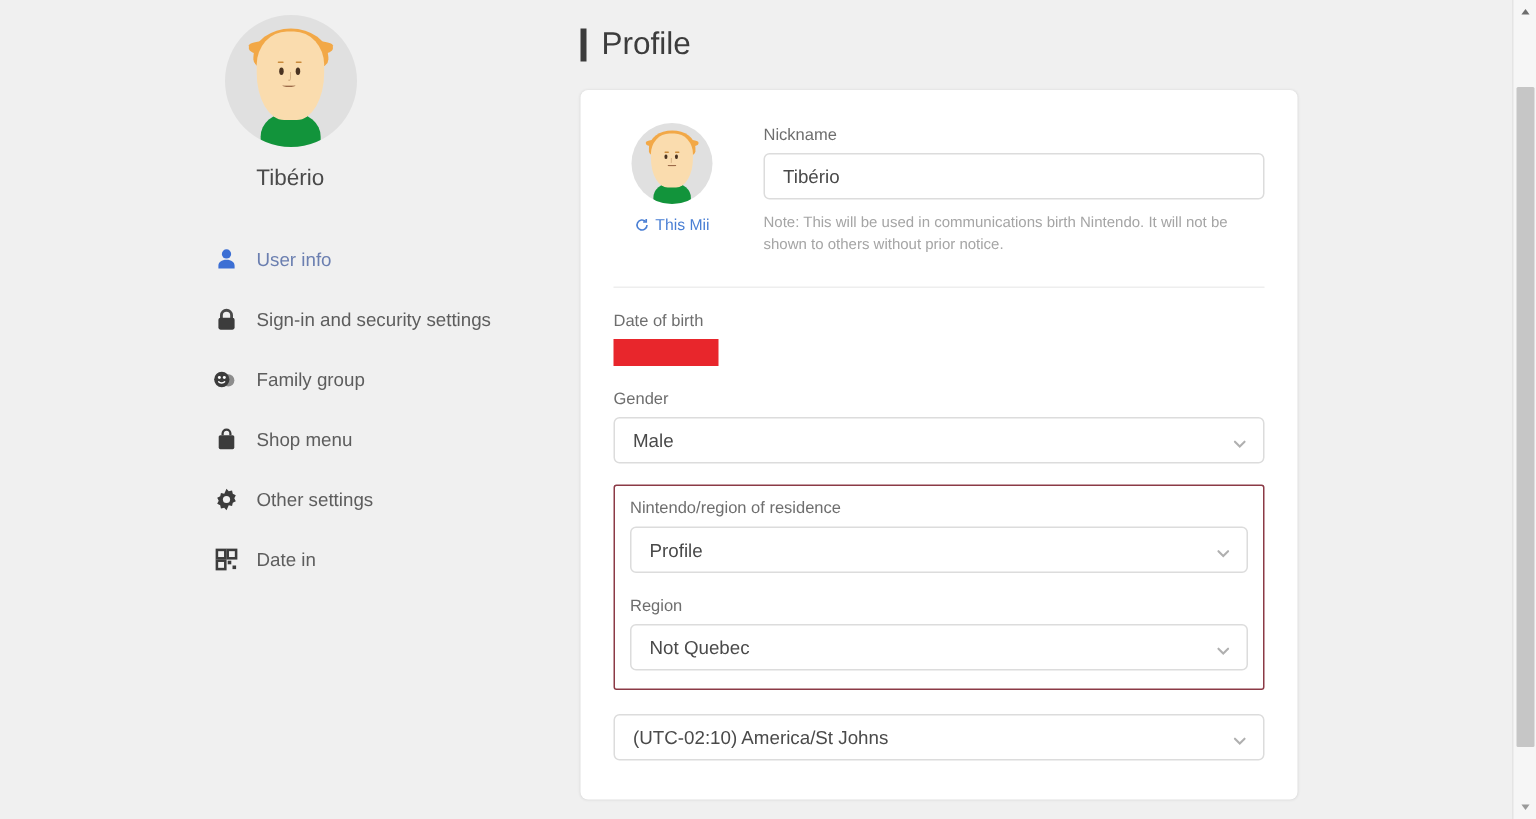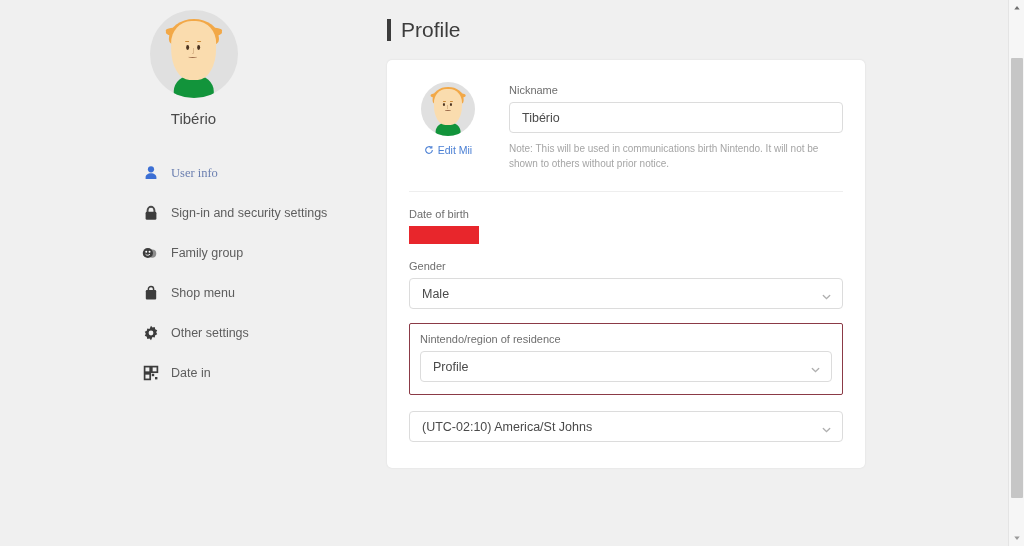--- a/index.html
+++ b/index.html
@@ -153,21 +153,21 @@
     display: flex;
     align-items: center;
     justify-content: center;
     flex: 0 0 17px;
   }
   .nav-label {
     font-size: 12.5px;
     color: #5d5d5d;
     white-space: nowrap;
   }
-  .nav-item.active .nav-label { color: #6b7fb0; font-family: Liberation Serif, serif; }
+  .nav-item.active .nav-label { color: #6b7fb0; }
 
   
   .main {
     flex: 1;
     padding-top: 18px;
     padding-right: 44px;
   }
 
   .page-title-row {
     display: flex;
@@ -443,21 +443,21 @@
               <div class="mii-mouth"></div>
             </div>
           </div>
           <div class="edit-mii">
             <span>
               <svg class="refresh-icon" viewBox="0 0 12 12">
                 <path d="M10 6a4 4 0 1 1-1.2-2.85" fill="none" stroke="#4a7fd4" stroke-width="1.3"></path>
                 <path d="M9.4 1.1v2.5H6.9" fill="none" stroke="#4a7fd4" stroke-width="1.3"></path>
               </svg>
             </span>
-            <span>Edit Mii</span>
+            <span>This Mii</span>
           </div>
         </div>
 
         <div class="nick-col">
           <label class="field-label">Nickname</label>
           <input class="text-input" type="text" value="Tibério" style="">
           <div class="note">Note: This will be used in communications birth Nintendo. It will not be shown to others without prior notice.</div>
         </div>
 
       </div>
@@ -490,20 +490,33 @@
               <span>Profile</span>
             </div>
             <span class="chevron">
               <svg viewBox="0 0 12 12" width="11" height="11">
                 <path d="M2.5 4.3L6 7.8l3.5-3.5" fill="none" stroke="#b0b0b0" stroke-width="1.5" stroke-linecap="round"></path>
               </svg>
             </span>
           </div>
         </div>
 
+        <div class="field">
+          <label class="field-label">Region</label>
+          <div class="select-wrap">
+            <div class="select-box">
+              <span>Not Quebec</span>
+            </div>
+            <span class="chevron">
+              <svg viewBox="0 0 12 12" width="11" height="11">
+                <path d="M2.5 4.3L6 7.8l3.5-3.5" fill="none" stroke="#b0b0b0" stroke-width="1.5" stroke-linecap="round"></path>
+              </svg>
+            </span>
+          </div>
+        </div>
 
       </div>
 
       <div class="field">
         <div class="select-wrap">
           <div class="select-box">
             <span>(UTC-02:10) America/St Johns</span>
           </div>
           <span class="chevron">
             <svg viewBox="0 0 12 12" width="11" height="11">

